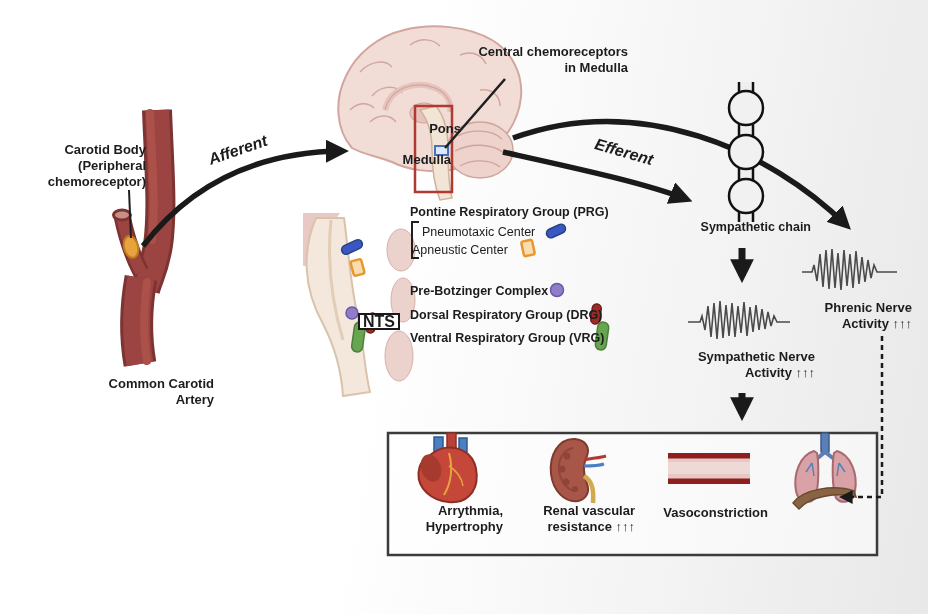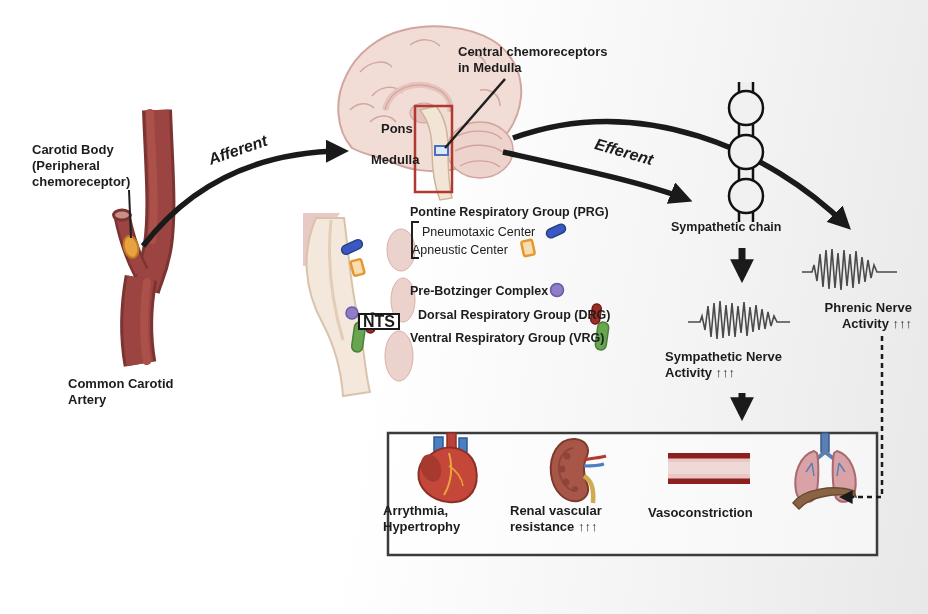--- a/index.html
+++ b/index.html
@@ -4,21 +4,21 @@
 <style>
   html,body{margin:0;padding:0;background:#fff;}
   .canvas{
     position:relative;width:928px;height:614px;overflow:hidden;
     background:linear-gradient(100deg,#ffffff 42%,#f4f4f4 72%,#e8e8e8 100%);
     font-family:"Liberation Sans",sans-serif;color:#1c1c1c;
   }
   svg.layer{position:absolute;left:0;top:0;}
   .lbl{position:absolute;white-space:pre-line;line-height:1.22;}
   .b{font-weight:bold;}
-  .ctr{text-align:left;}
+  .ctr{text-align:right;}
   .rt{text-align:right;}
   .f13{font-size:13px;}
   .f12{font-size:12.5px;}
   .path-lbl{font-style:italic;font-size:16px;font-weight:600;transform-origin:center;}
   .nts{
     position:absolute;left:358px;top:313px;border:2px solid #1a1a1a;background:#ffffff;
     font-size:16px;font-weight:bold;line-height:13px;padding:0 3px;
   }
 </style>
 </head>
@@ -155,37 +155,37 @@
     <path d="M825,452 L813,462 M825,452 L838,462" stroke="#5b7fb5" stroke-width="4" fill="none"></path>
     <path d="M814,451 C800,455 793,474 796,491 C798,502 809,505 815,498 C819,488 819,464 817,453 Z" fill="#d9a2a6" stroke="#a86a70" stroke-width="2"></path>
     <path d="M837,451 C851,455 858,474 855,491 C853,502 842,505 836,498 C832,488 832,464 834,453 Z" fill="#d9a2a6" stroke="#a86a70" stroke-width="2"></path>
     <path d="M812,463 L806,472 M812,463 L814,476 M839,463 L845,472 M839,463 L837,476" stroke="#5b7fb5" stroke-width="1.5" fill="none"></path>
     <path d="M793,503 C803,489 834,484 854,491 L856,497 C838,492 810,496 799,509 Z" fill="#8a6244" stroke="#6b4a30" stroke-width="1.5"></path>
   </g>
 
   <path d="M882,336 L882,497 L843,497" fill="none" stroke="#1a1a1a" stroke-width="2.5" stroke-dasharray="5 4" marker-end="url(#mArrowDash)"></path>
 </svg>
 
-<div class="lbl b ctr f13" style="left:32px;top:142px;width:140px;">Carotid Body
+<div class="lbl b ctr f13" style="left:6px;top:142px;width:140px;">Carotid Body
 (Peripheral
 chemoreceptor)</div>
 <div class="lbl b ctr f13" style="left:68px;top:376px;width:146px;">Common Carotid
 Artery</div>
 <div class="lbl path-lbl" style="left:238px;top:150px;transform:translate(-50%,-50%) rotate(-19deg);">Afferent</div>
 <div class="lbl path-lbl" style="left:624px;top:152px;transform:translate(-50%,-50%) rotate(16deg);">Efferent</div>
 <div class="lbl b ctr f13" style="left:458px;top:44px;width:170px;">Central chemoreceptors
 in Medulla</div>
 <div class="lbl b ctr f13" style="left:381px;top:121px;width:80px;">Pons</div>
 <div class="lbl b ctr f13" style="left:371px;top:152px;width:80px;">Medulla</div>
 
 <div class="lbl b f12" style="left:410px;top:205px;">Pontine Respiratory Group (PRG)</div>
 <div class="lbl f12" style="left:422px;top:225px;">Pneumotaxic Center</div>
 <div class="lbl f12" style="left:412px;top:243px;">Apneustic Center</div>
 <div class="lbl b f12" style="left:410px;top:284px;">Pre-Botzinger Complex</div>
-<div class="lbl b f12" style="left:410px;top:308px;margin-left:8px;">Dorsal Respiratory Group (DRG)</div>
+<div class="lbl b f12" style="left:410px;top:308px;">Dorsal Respiratory Group (DRG)</div>
 <div class="lbl b f12" style="left:410px;top:331px;">Ventral Respiratory Group (VRG)</div>
 <div class="nts">NTS</div>
 
 <div class="lbl b ctr f12" style="left:671px;top:220px;width:140px;">Sympathetic chain</div>
 <div class="lbl b ctr f13" style="left:665px;top:349px;width:150px;">Sympathetic Nerve
 Activity ↑↑↑</div>
 <div class="lbl b rt f13" style="left:762px;top:300px;width:150px;">Phrenic Nerve
 Activity ↑↑↑</div>
 
 <div class="lbl b ctr f13" style="left:383px;top:503px;width:120px;">Arrythmia,

